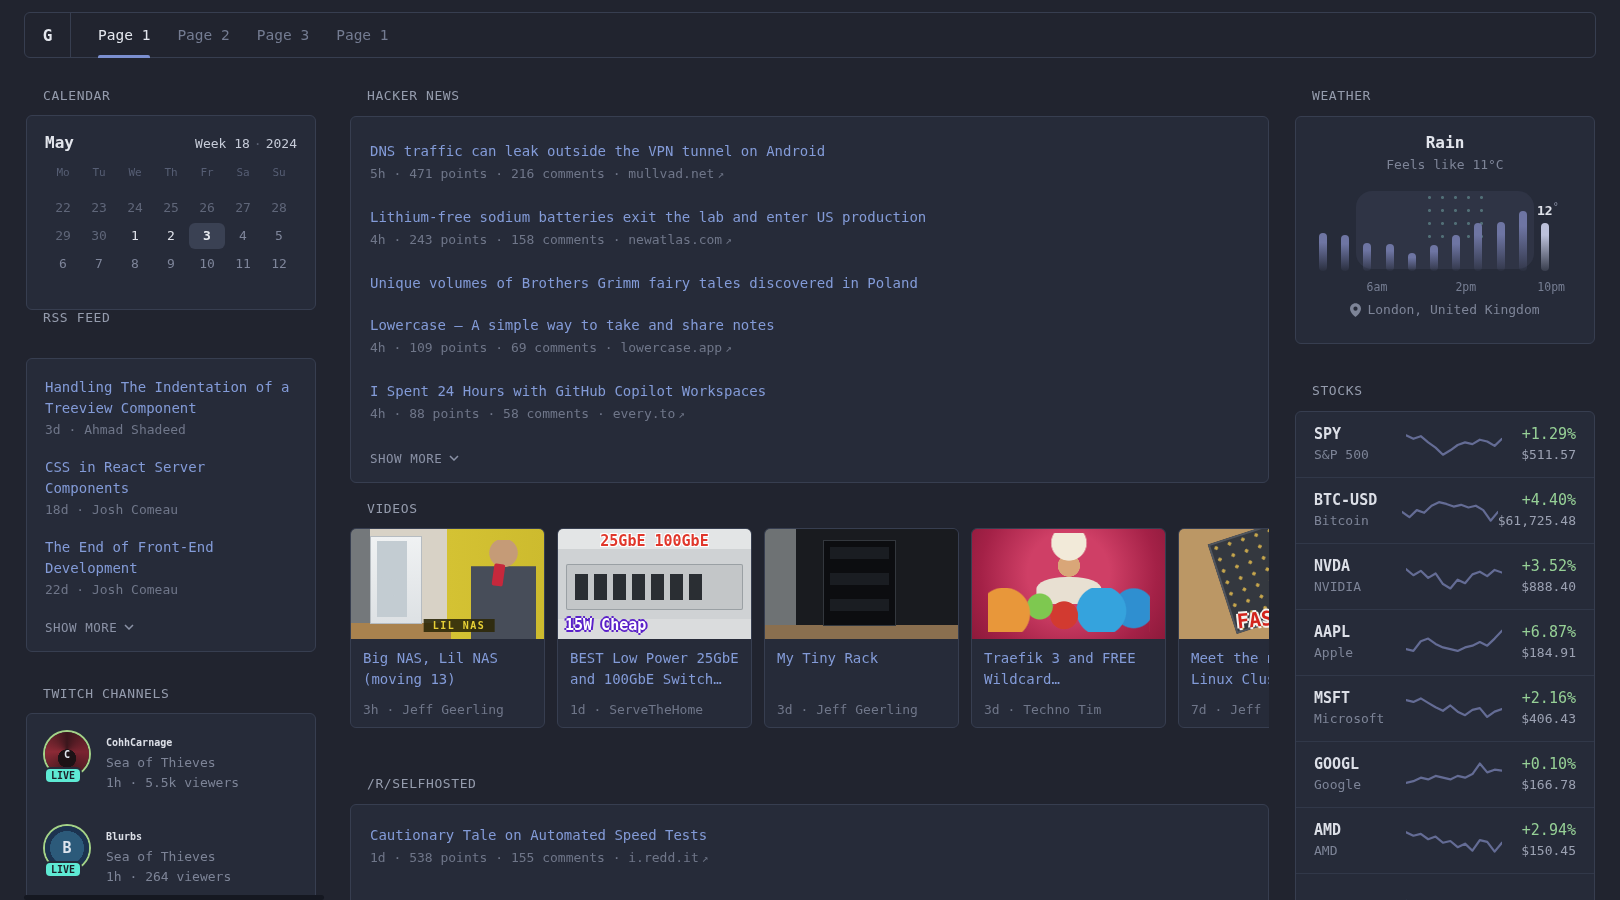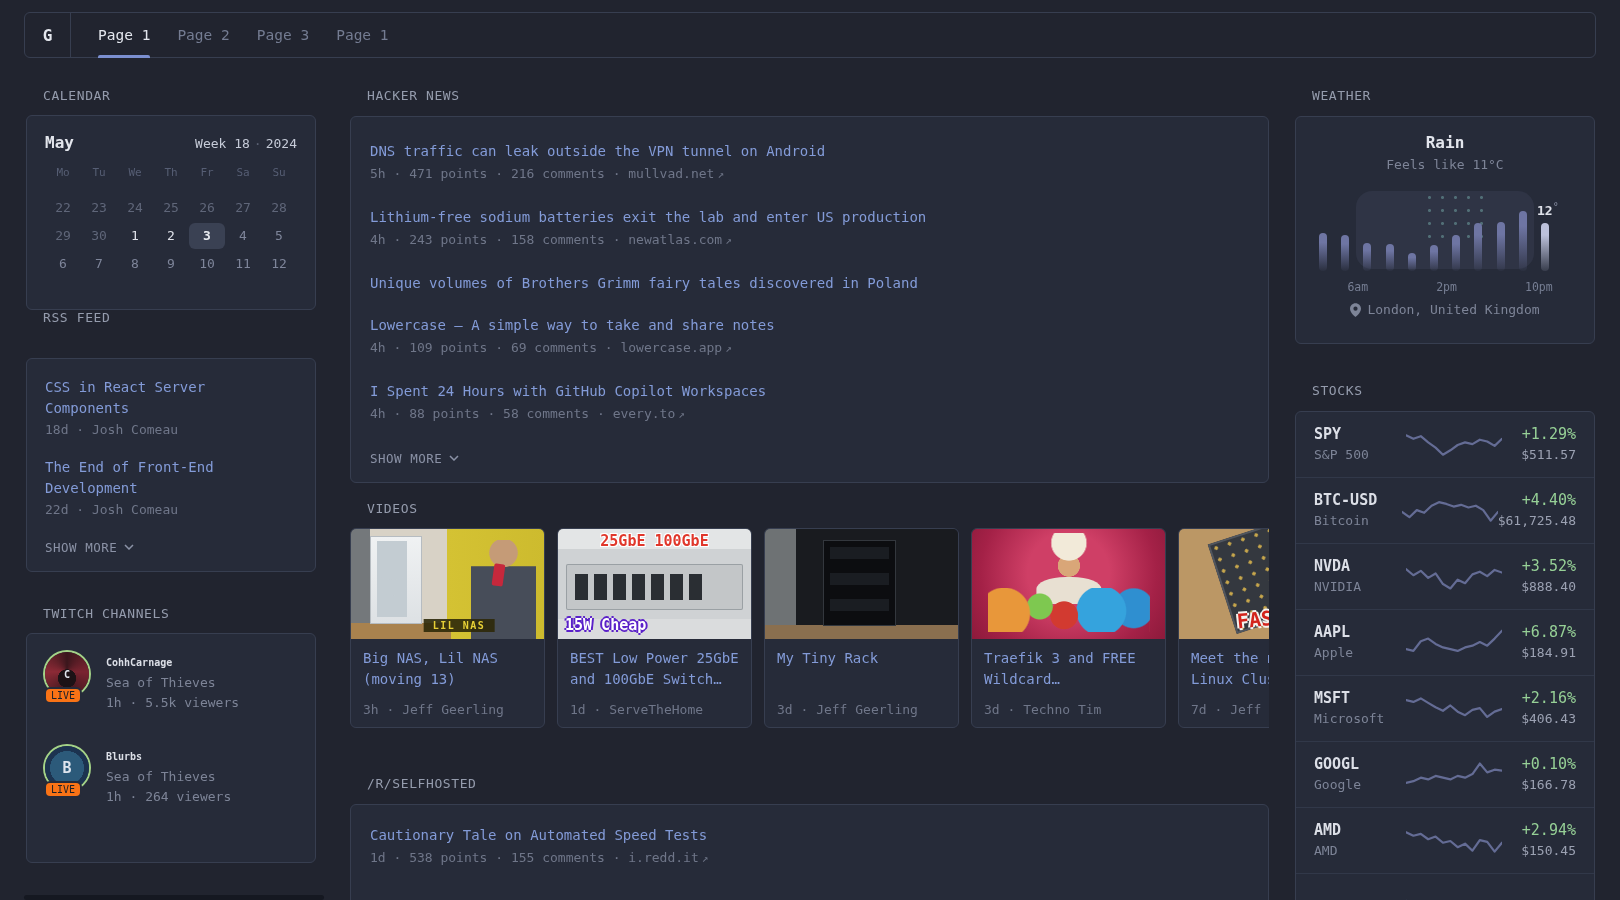--- a/index.html
+++ b/index.html
@@ -61,22 +61,22 @@
   .tw-avatar-wrap{position:relative;width:48px;flex:0 0 48px;}
   .avatar{width:44px;height:44px;border-radius:50%;position:relative;overflow:hidden;}
   .ring-live{box-shadow:0 0 0 2px #a4d388;}
   .av-letter{position:absolute;inset:0;display:flex;align-items:center;justify-content:center;
     font-weight:bold;color:#dfe5ee;}
   .a-cohh{background:radial-gradient(circle at 50% 60%,#1c1216 0 26%,transparent 27%),
     conic-gradient(from 180deg at 50% 45%,#3a161c,#8c2a36 25%,#3a161c 50%,#7a2430 75%,#3a161c);}
   .a-cohh .av-letter{font-size:10px;}
   .a-blurbs{background:radial-gradient(circle at 50% 50%,#2c5a7a 0 54%,#1c3350 55%);}
   .a-blurbs .av-letter{font-size:15px;}
-  .live-badge{position:absolute;left:1px;top:37px;background:#f97316;color:#1c2028;
-    font-size:10px;font-weight:normal;padding:1px 5px;border-radius:4px;box-shadow:0 0 0 2px var(--card);}
+  .live-badge{position:absolute;left:1px;top:37px;background:#5eead4;color:#1c2028;
+    font-size:10px;font-weight:bold;padding:1px 5px;border-radius:4px;box-shadow:0 0 0 2px var(--card);}
   .tw-info{margin-left:13px;}
   .tw-name{font-size:10px;font-weight:bold;color:#dcdfe7;line-height:21px;}
   .tw-game,.tw-meta{font-size:13px;color:var(--meta2);line-height:20px;}
 
   
   .hn-card{margin-top:12px;padding:25px 19px 14px;}
   .hn-card .feed-item{margin-bottom:24px;}
   .hn-card .feed-title{line-height:18px;}
   .hn-card .feed-meta{line-height:18px;margin-top:5px;}
   .reddit-card{margin-top:12px;height:160px;padding:21px 19px;}
@@ -156,21 +156,21 @@
   .w-cond{font-size:16px;font-weight:bold;color:#e2e5ec;line-height:20px;}
   .w-feels{font-size:13px;color:var(--meta2);margin-top:4px;}
   .wchart{position:relative;height:108px;width:258px;margin:15px 0 0 20px;text-align:left;}
   .w-overlay{position:absolute;left:40px;top:4px;width:178px;height:78px;border-radius:16px;background:#2f3445;}
   .w-dots{position:absolute;left:107px;top:4px;width:66px;height:56px;
     background-image:radial-gradient(circle,rgba(110,160,160,.55) 1.3px,transparent 1.6px);
     background-size:13px 13px;}
   .wbar{position:absolute;bottom:24px;width:8px;border-radius:4px;
     background:linear-gradient(180deg,#6e75a3 25%,rgba(110,117,163,.06));}
   .wbar.hot{background:linear-gradient(180deg,#bcc1db 25%,rgba(188,193,219,.12));}
-  .wlabel{position:absolute;bottom:1px;width:40px;text-align:left;font-size:11.5px;color:#767e93;}
+  .wlabel{position:absolute;bottom:1px;width:40px;text-align:right;font-size:11.5px;color:#767e93;}
   .w-temp{position:absolute;left:221px;top:14px;font-size:13px;font-weight:bold;color:#dfe2ea;}
   .w-temp .deg{font-size:10px;color:#8b92a6;vertical-align:super;font-weight:normal;}
   .w-loc{margin-top:7px;font-size:13px;color:var(--meta2);display:flex;align-items:center;
     justify-content:center;gap:6px;}
 
   
   .stocks-card{margin-top:12px;height:540px;overflow:hidden;}
   .stock-row{display:flex;align-items:center;height:66px;padding:0 18px;
     border-bottom:1px solid #313849;cursor:pointer;}
   .stock-row:last-child{border-bottom:none;}
@@ -247,20 +247,24 @@
           <span class="cal-day fut">9</span>
           <span class="cal-day fut">10</span>
           <span class="cal-day fut">11</span>
           <span class="cal-day fut">12</span>
       </div>
     </div>
 
     <div class="section-title">RSS FEED</div>
     <div class="card rss-card">
       <div class="feed-item">
+        <div class="feed-title">Handling The Indentation of a Treeview Component</div>
+        <div class="feed-meta">3d · Ahmad Shadeed</div>
+      </div>
+      <div class="feed-item">
         <div class="feed-title">CSS in React Server Components</div>
         <div class="feed-meta">18d · Josh Comeau</div>
       </div>
       <div class="feed-item">
         <div class="feed-title">The End of Front-End Development</div>
         <div class="feed-meta">22d · Josh Comeau</div>
       </div>
       <div class="show-more">
         <span>SHOW MORE</span>
         <svg width="10" height="6" viewBox="0 0 10 6">

